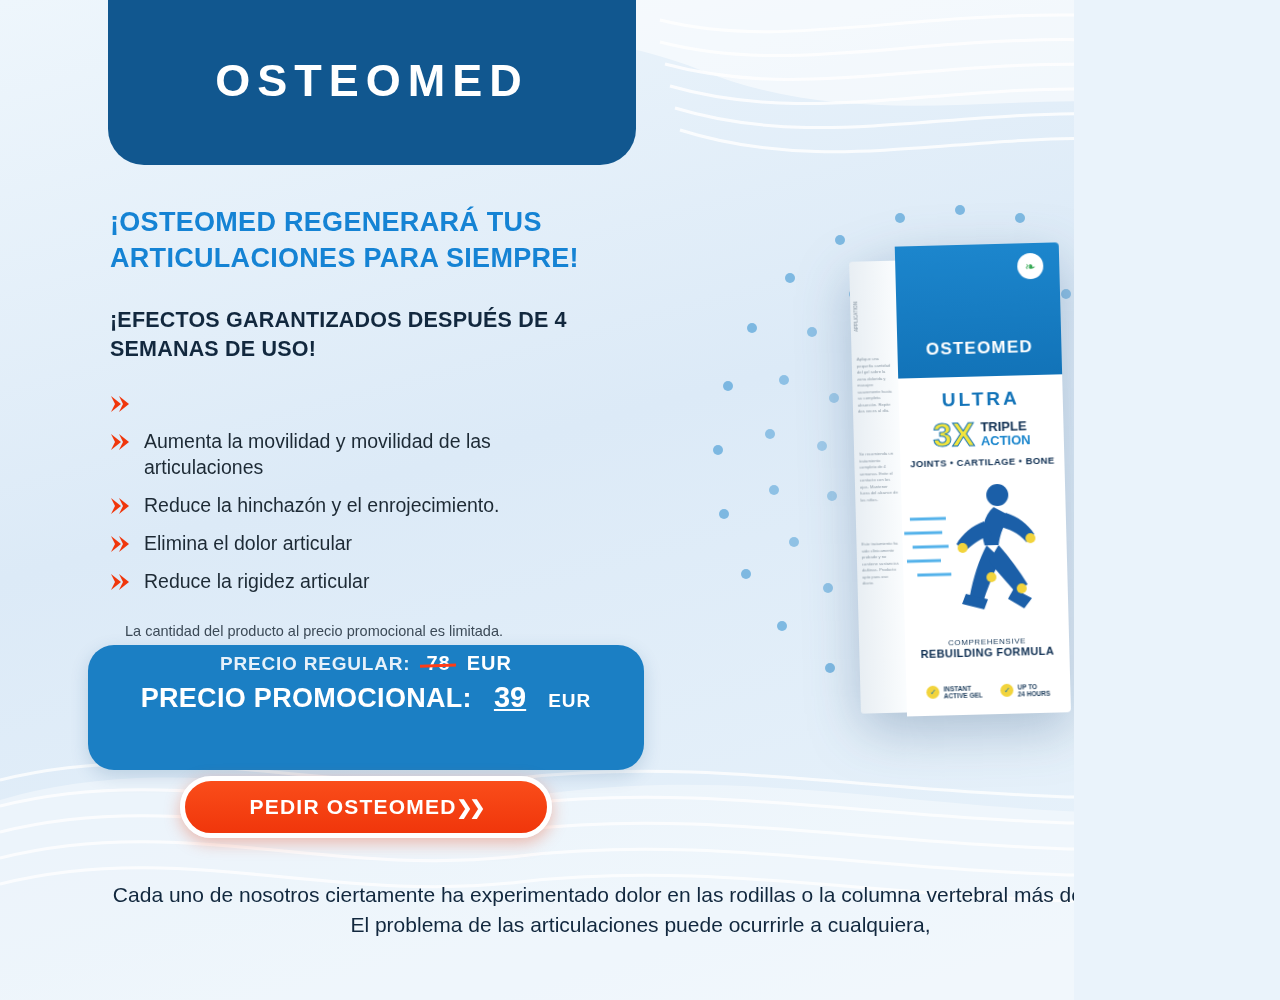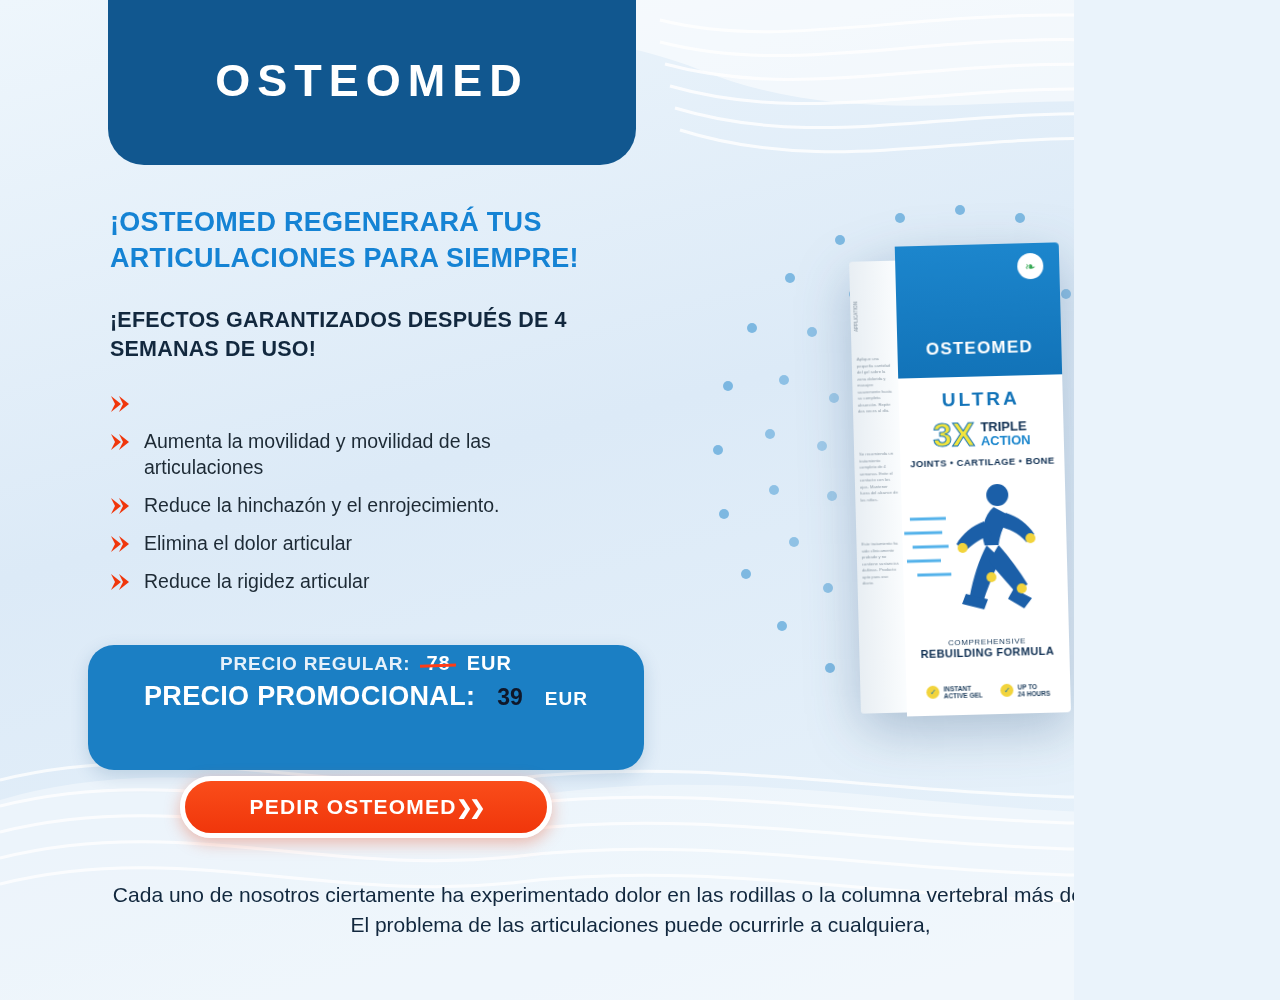--- a/index.html
+++ b/index.html
@@ -104,21 +104,21 @@
   .regular-price::after {
     content: ""; position: absolute; left: -4px; right: -4px; top: 52%;
     height: 3px; background: #ff3d17; transform: rotate(-2deg);
   }
   .regular-cur { color: #ffffff; font-size: 20px; font-weight: bold; letter-spacing: 1px; position: relative; }
   .promo-row {
     display: flex; align-items: baseline; justify-content: center;
     gap: 22px; margin-top: 6px;
   }
   .promo-label { color: #ffffff; font-size: 27px; font-weight: bold; letter-spacing: .3px; }
-  .promo-price { color: #0f172a; font-size: 23px; font-weight: bold; }
+  .promo-price { color: #ffffff; font-size: 29px; font-weight: bold; text-decoration: underline; }
   .promo-cur { color: #ffffff; font-size: 19px; font-weight: bold; letter-spacing: 1px; }
 
   
   .cta {
     position: absolute;
     left: 180px; top: 728px;
     width: 372px; height: 62px;
     background: linear-gradient(180deg,#fa4d1a 0%, #f0360b 100%);
     border: 5px solid #ffffff;
     border-radius: 34px;
@@ -310,20 +310,21 @@
         <span class="arrow">
           <svg width="20" height="18" viewBox="0 0 20 18">
               <path d="M1,1 L11,9 L1,17 L5,9 Z" fill="#f0360b"></path>
               <path d="M9,1 L19,9 L9,17 L13,9 Z" fill="#f0360b"></path>
             </svg>
         </span>
         <span class="bullet-text">Reduce la rigidez articular</span>
       </li>
     </ul>
 
+    <div class="limited">La cantidad del producto al precio promocional es limitada.</div>
   </div>
 
   <div class="price-box">
     <div class="regular-row">
       <span class="regular-label">PRECIO REGULAR:</span>
       <span class="regular-price">78</span>
       <span class="regular-cur">EUR</span>
     </div>
     <div class="promo-row">
       <span class="promo-label">PRECIO PROMOCIONAL:</span>

